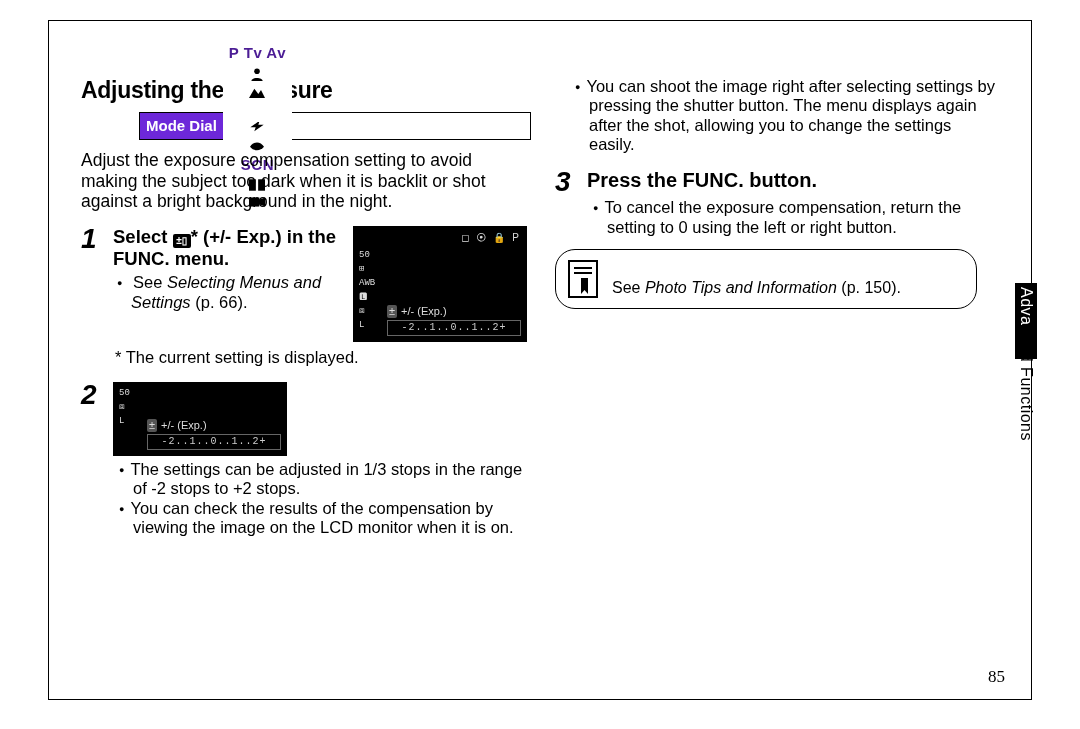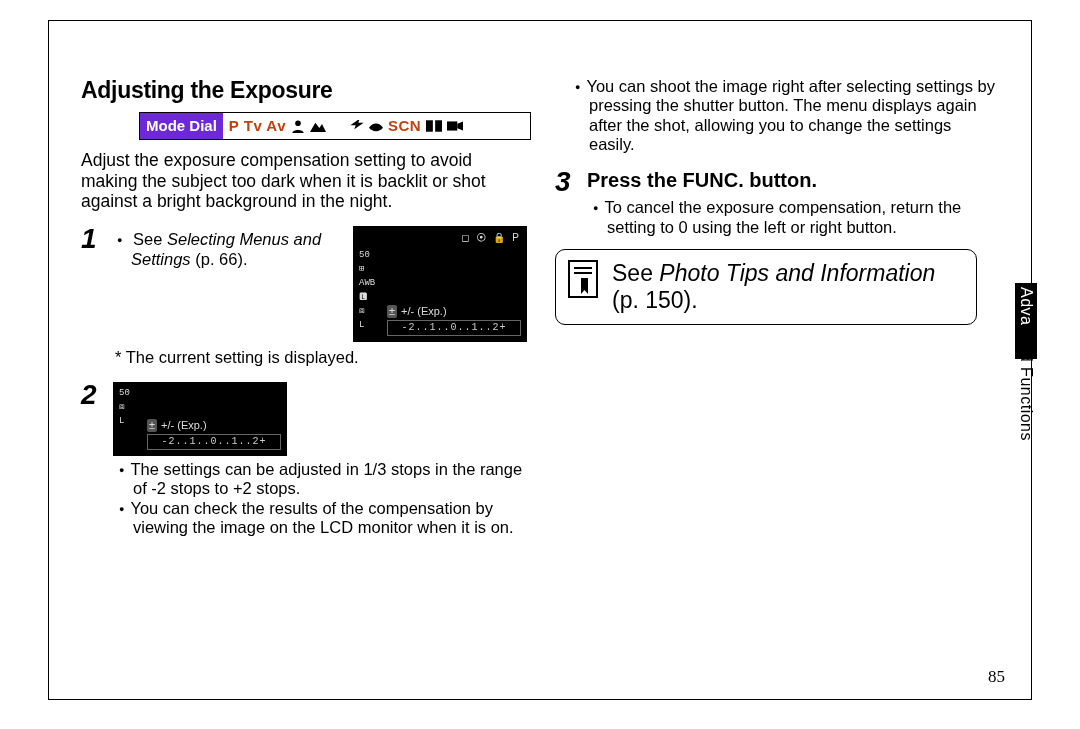--- a/index.html
+++ b/index.html
@@ -59,27 +59,28 @@
     background: #6d28d9;
     color: #fff;
     font-weight: bold;
     padding: 0 6px;
     height: 100%;
     display: flex;
     align-items: center;
   }
   .mode-dial-content {
     background: #fff;
-    color: #c2410c;
+    color: #4c1d95;
     font-weight: bold;
     padding: 0 6px;
     display: flex;
     align-items: center;
     gap: 5px;
     letter-spacing: 0.5px;
+    flex-direction: column;
   }
   .body-text {
     font-size: 17.5px;
     line-height: 1.18;
   }
   .step-row {
     display: flex;
     gap: 10px;
     margin-top: 14px;
   }
@@ -128,29 +129,29 @@
   .ref-italic {
     font-style: italic;
   }
   .footnote {
     font-size: 16.5px;
     margin: 6px 0 0 34px;
     line-height: 1.2;
   }
   .info-box {
     border: 1px solid #000;
-    border-radius: 10px;
+    border-radius: 20px;
     padding: 10px 14px 10px 12px;
     display: flex;
-    align-items: flex-start;
+    align-items: flex-end;
     gap: 14px;
     margin-top: 12px;
     width: 422px;
     box-sizing: border-box;
-    font-size: 23px;
+    font-size: 16px;
   }
   .info-icon {
     width: 30px;
     height: 38px;
     flex-shrink: 0;
     position: relative;
   }
   .info-icon svg { display:block; }
   .side-tab {
     position: absolute;
@@ -243,20 +244,23 @@
               <path d="M9 3l5-2v8l-5-2z" fill="#000"></path>
             </svg>
         </div>
       </div>
 
       <div class="body-text">Adjust the exposure compensation setting to avoid making the subject too dark when it is backlit or shot against a bright background in the night.</div>
 
       <div class="step-row">
         <div class="num">1</div>
         <div class="step-text">
+          <div class="step-title">
+            <span>Select </span><span class="pm-box">±▯</span><span>* (+/- Exp.) in the FUNC. menu.</span>
+          </div>
           <ul class="bullet-list">
             <li>
               <span>See </span><span class="ref-italic">Selecting Menus and Settings</span><span> (p. 66).</span>
             </li>
           </ul>
         </div>
         <div class="step-screenshot">
           <div class="lcd-top-icons">◻ ⦿ 🔒 P</div>
           <div class="lcd-left-icons mono" style="white-space:pre">50
 ⊞

